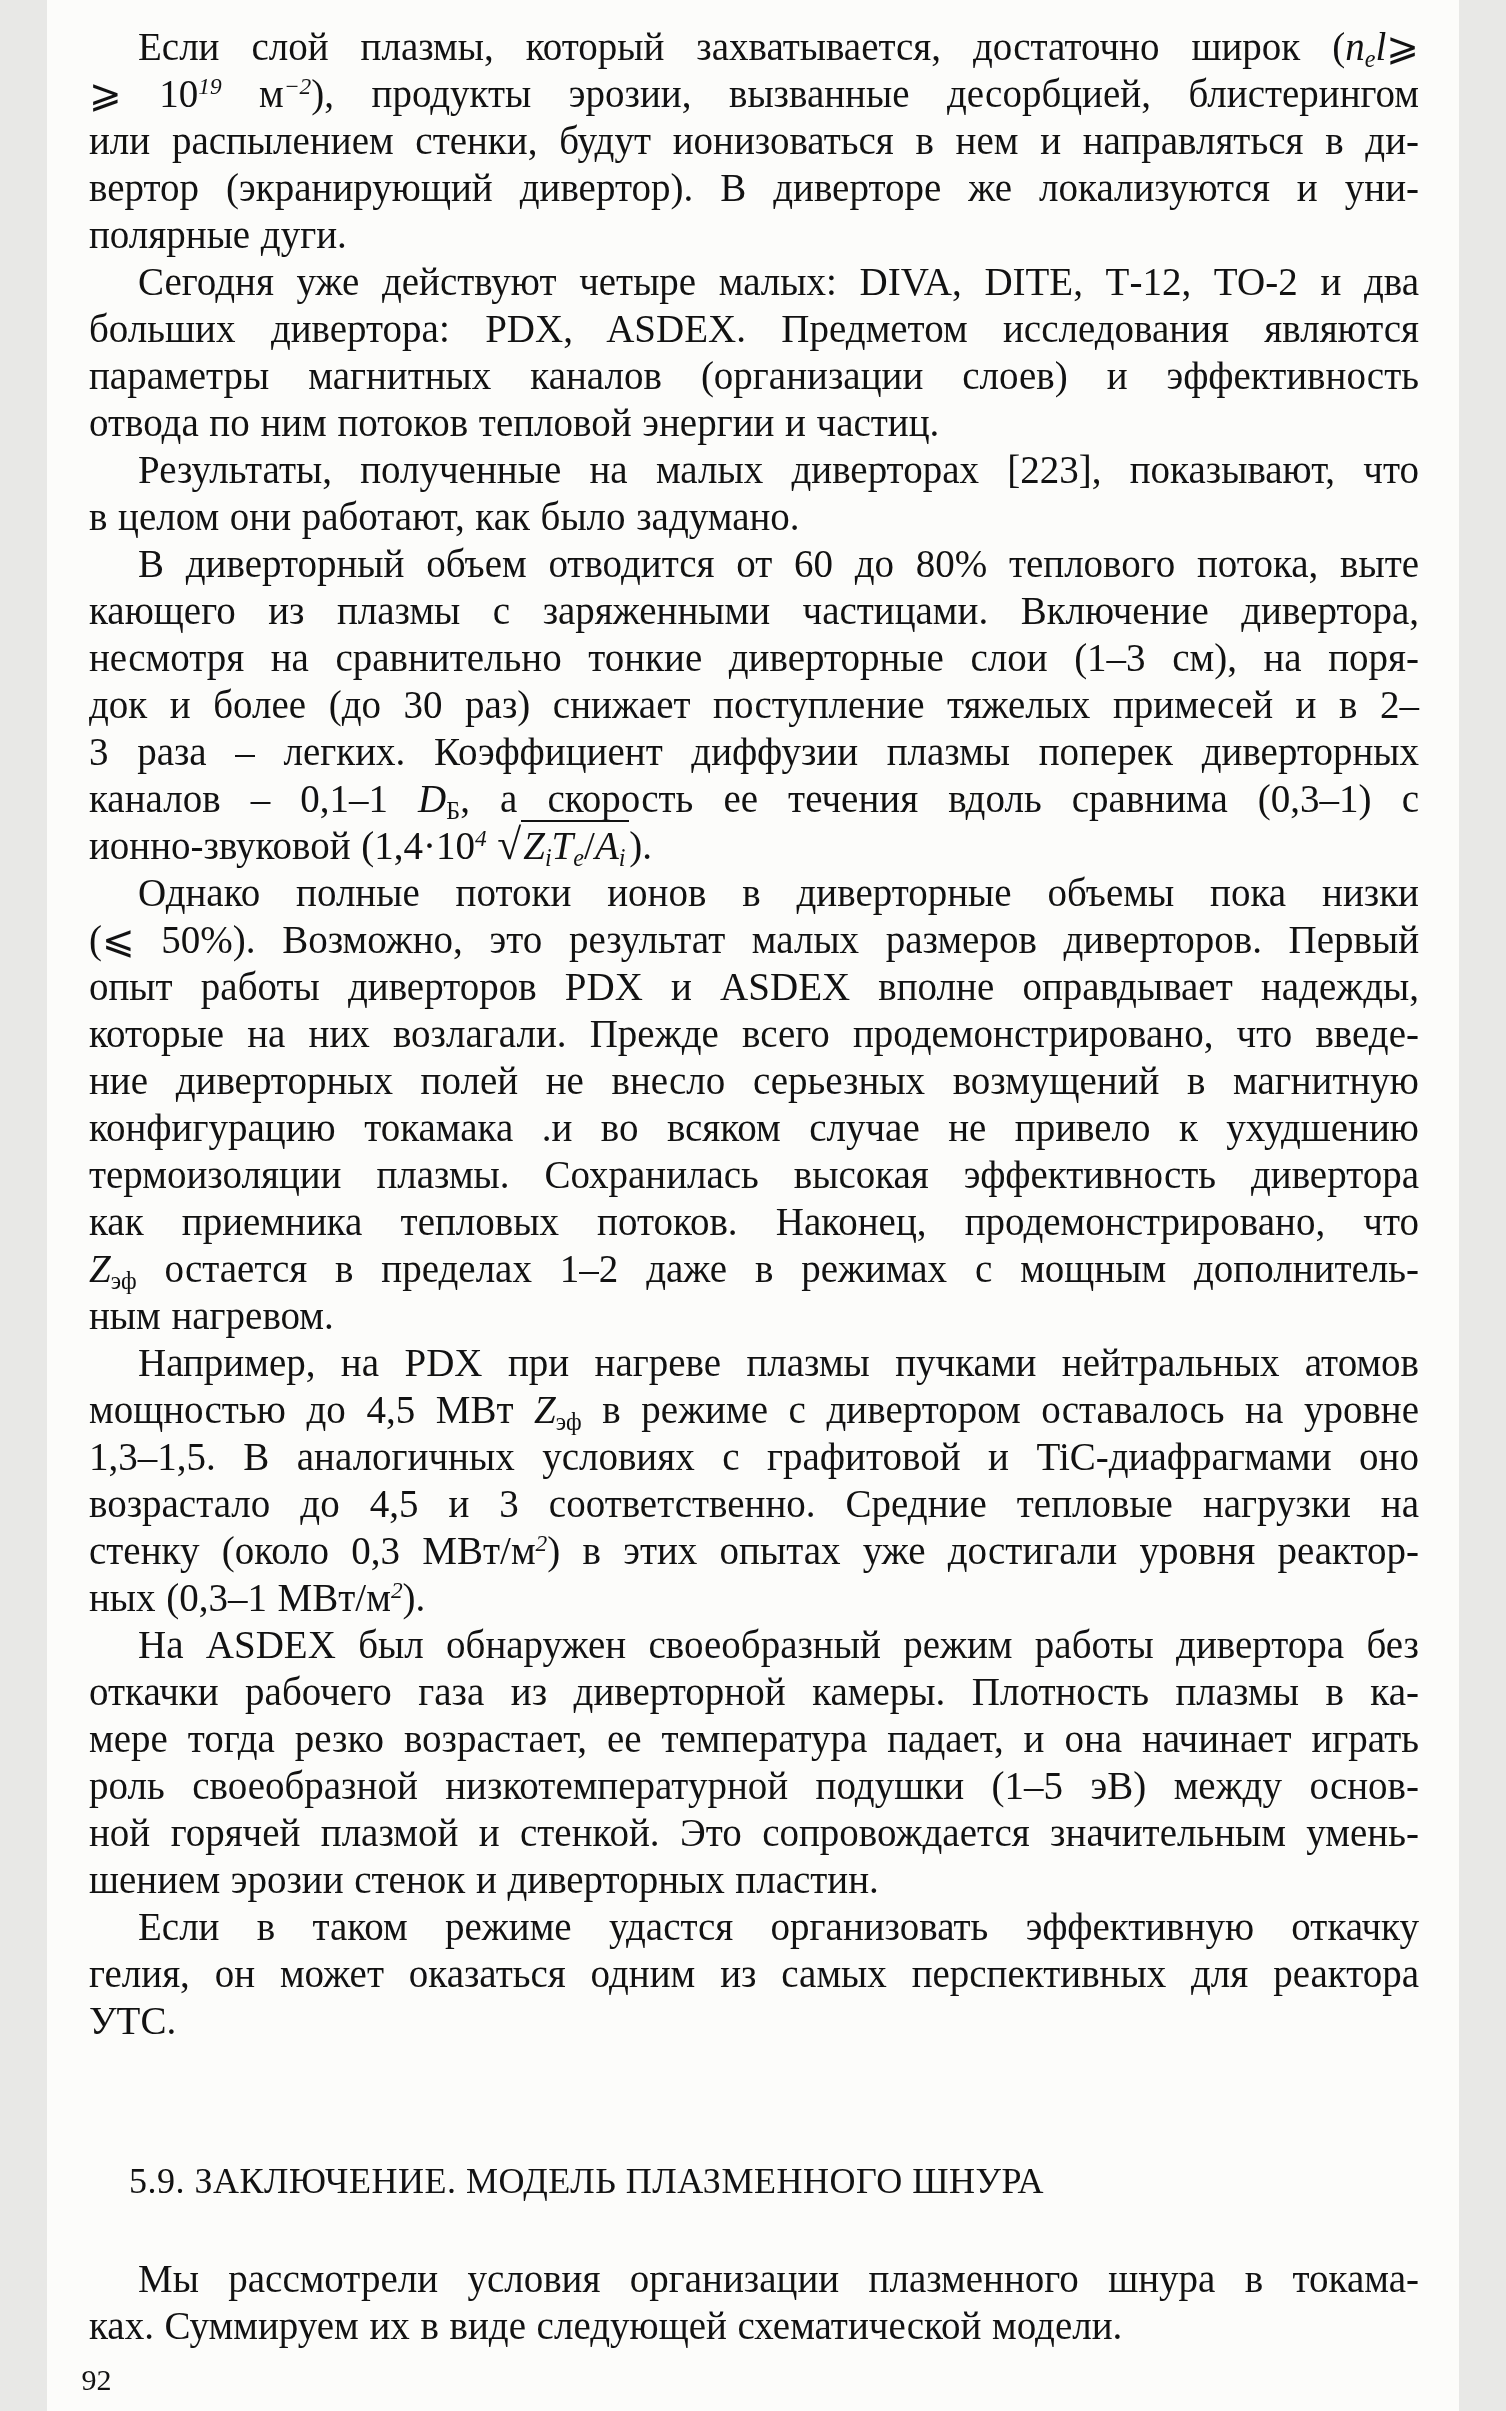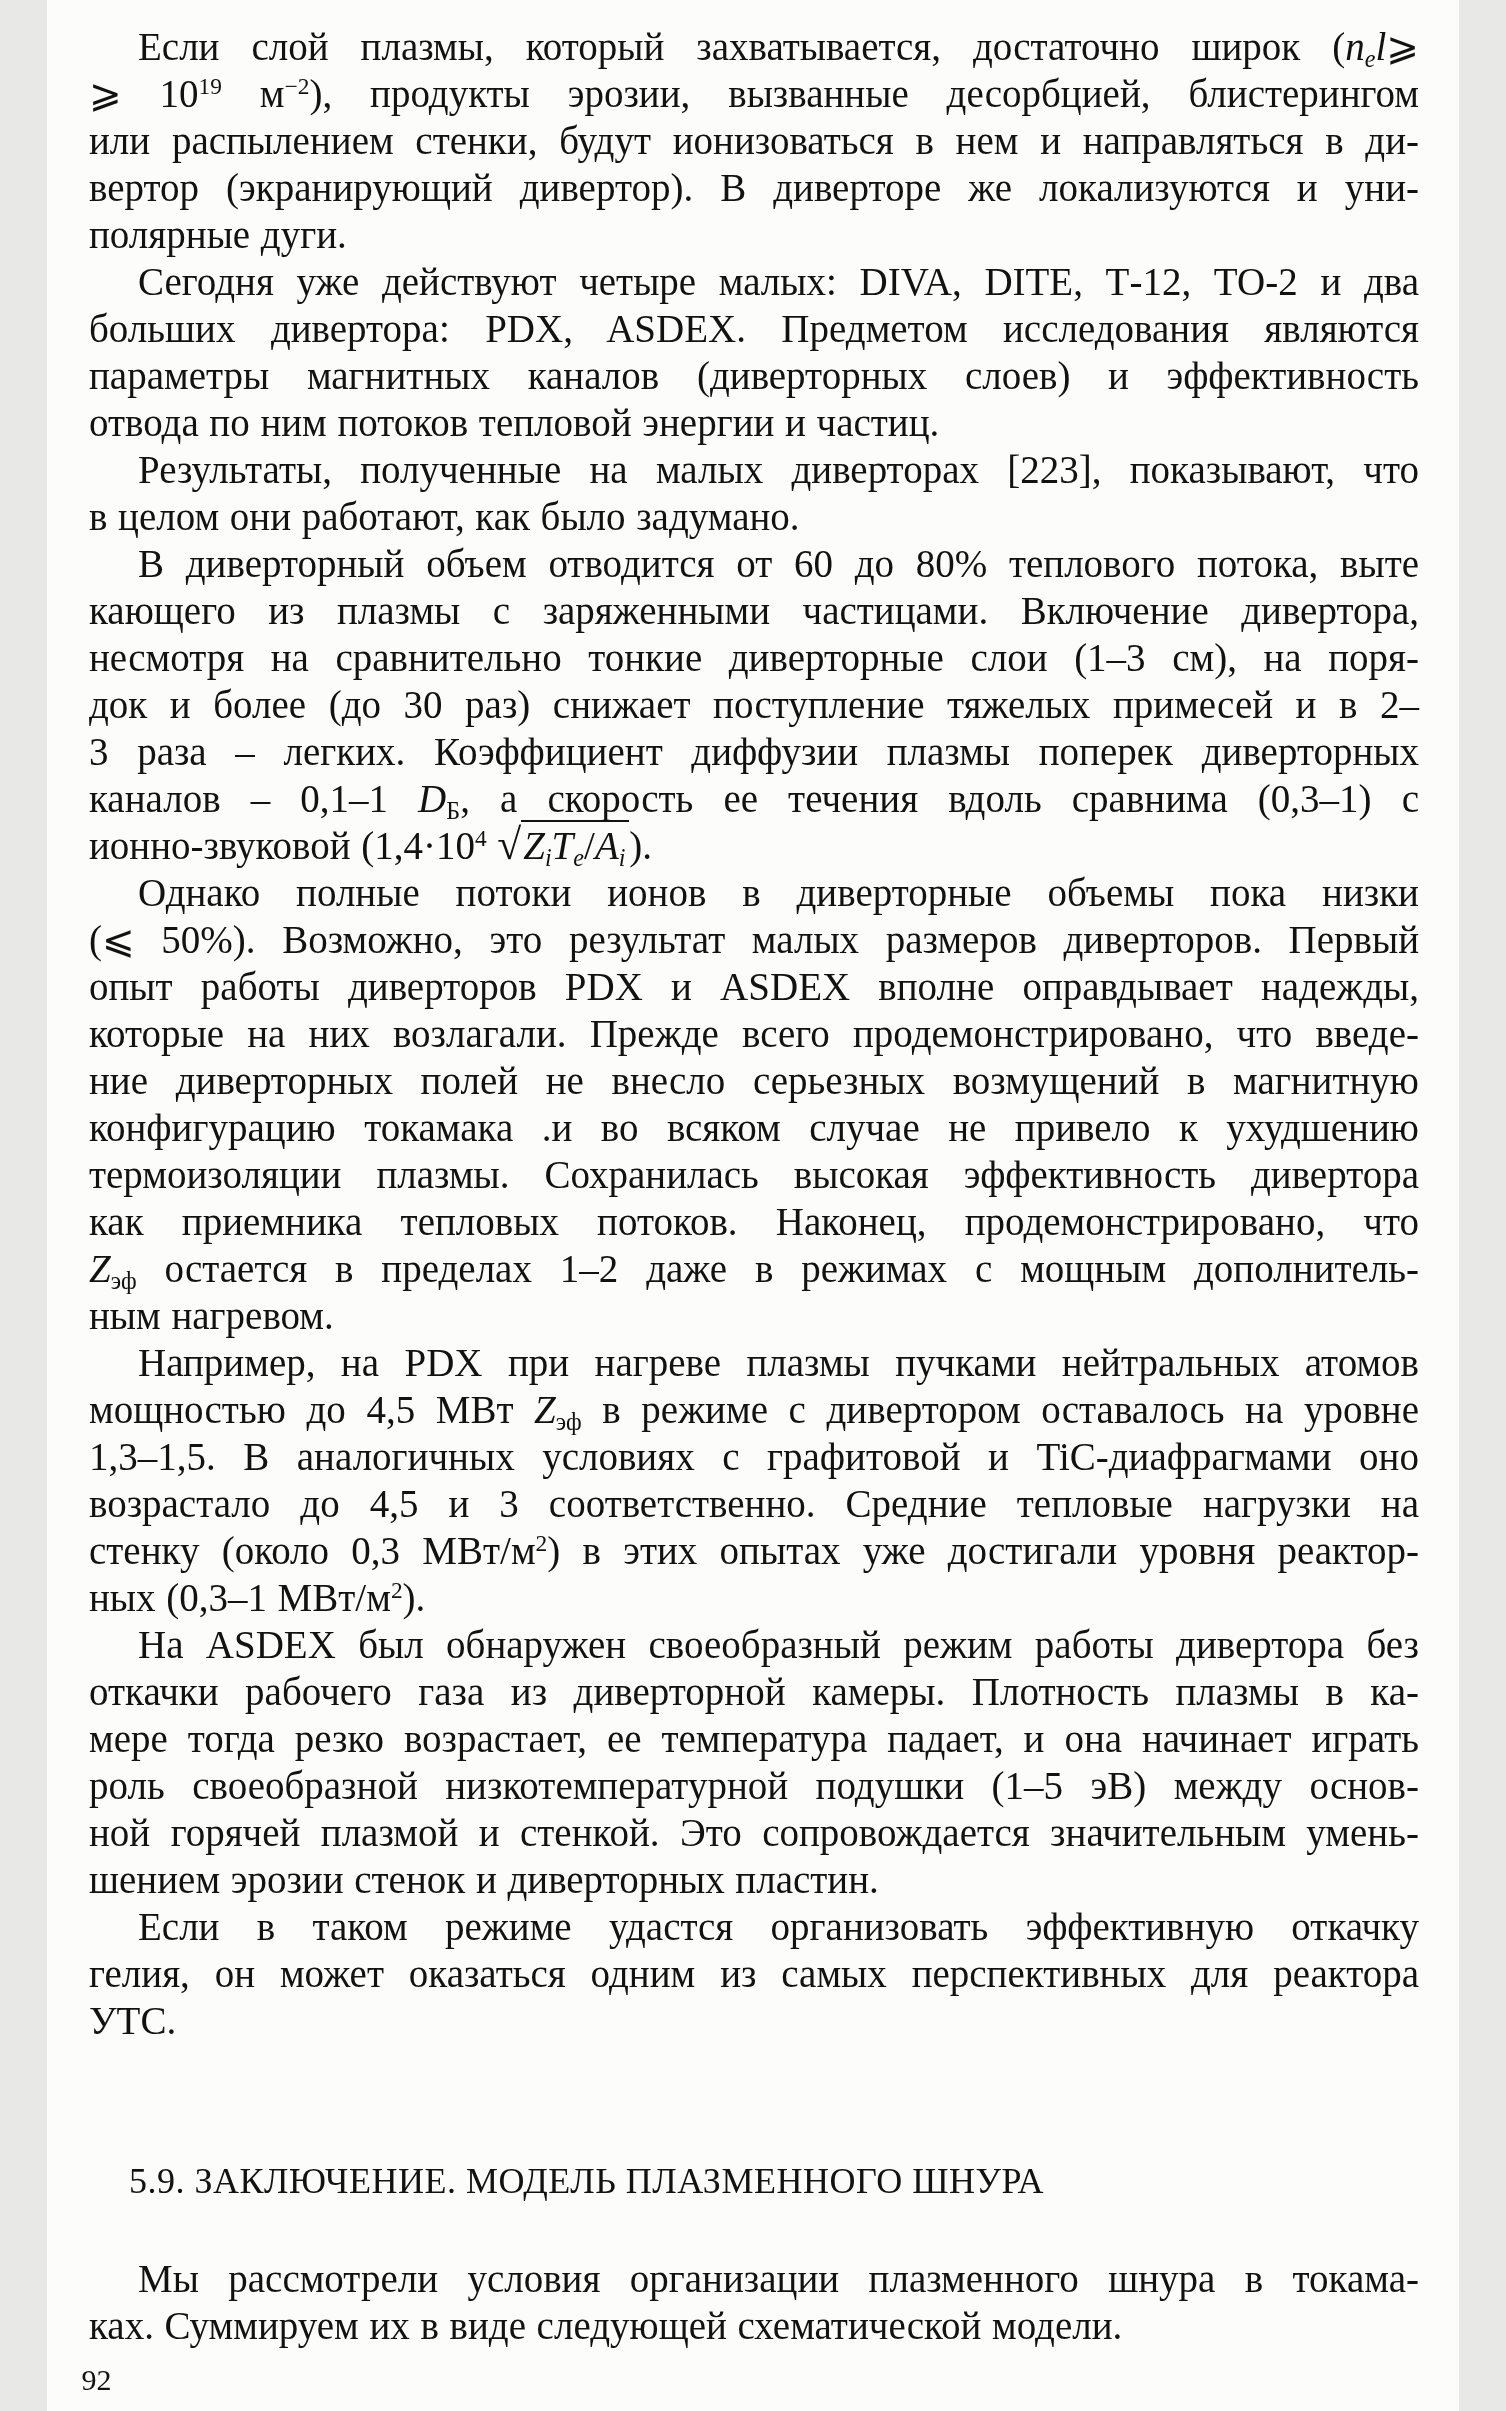--- a/index.html
+++ b/index.html
@@ -31,42 +31,42 @@
     letter-spacing:0.5px;
     text-align:left;
   }
   .page-num{
     font-size:30px;
     line-height:47px;
     margin:7.5px 0 0 -7.5px;
     text-align:left;
   }
   .i{font-style:italic;}
-  .sup{font-size:0.6em;vertical-align:0.55em;line-height:0;}
+  .sup{font-size:0.6em;vertical-align:0.55em;line-height:0;font-style:italic;}
   .sub{font-size:0.62em;vertical-align:-0.3em;line-height:0;}
   .i.sub{font-style:italic;}
   .sqrt{font-size:1.12em;line-height:0;}
   .rad{border-top:2.8px solid #121212;padding:1.9px 3.8px 0 1.9px;line-height:0;margin-top:32px;}
 </style>
 </head>
 <body>
 
 <div class="page">
   <div class="body-text">
       <div class="para">
         <div class="line first">Если слой плазмы, который захватывается, достаточно широк (<span class="i">n</span><span class="i sub">e</span><span class="i">l</span>⩾</div>
         <div class="line">⩾ 10<span class="sup">19</span> м<span class="sup">−2</span>), продукты эрозии, вызванные десорбцией, блистерингом</div>
         <div class="line">или распылением стенки, будут ионизоваться в нем и направляться в ди-</div>
         <div class="line">вертор (экранирующий дивертор). В диверторе же локализуются и уни-</div>
         <div class="line last">полярные дуги.</div>
       </div>
       <div class="para">
         <div class="line first">Сегодня уже действуют четыре малых: DIVA, DITE, Т-12, ТО-2 и два</div>
         <div class="line">больших дивертора: PDX, ASDEX. Предметом исследования являются</div>
-        <div class="line">параметры магнитных каналов (диверторных слоев) и эффективность</div>
+        <div class="line">параметры магнитных каналов (организации слоев) и эффективность</div>
         <div class="line last">отвода по ним потоков тепловой энергии и частиц.</div>
       </div>
       <div class="para">
         <div class="line first">Результаты, полученные на малых диверторах [223], показывают, что</div>
         <div class="line last">в целом они работают, как было задумано.</div>
       </div>
       <div class="para">
         <div class="line first">В диверторный объем отводится от 60 до 80% теплового потока, выте</div>
         <div class="line">кающего из плазмы с заряженными частицами. Включение дивертора,</div>
         <div class="line">несмотря на сравнительно тонкие диверторные слои (1–3 см), на поря-</div>

